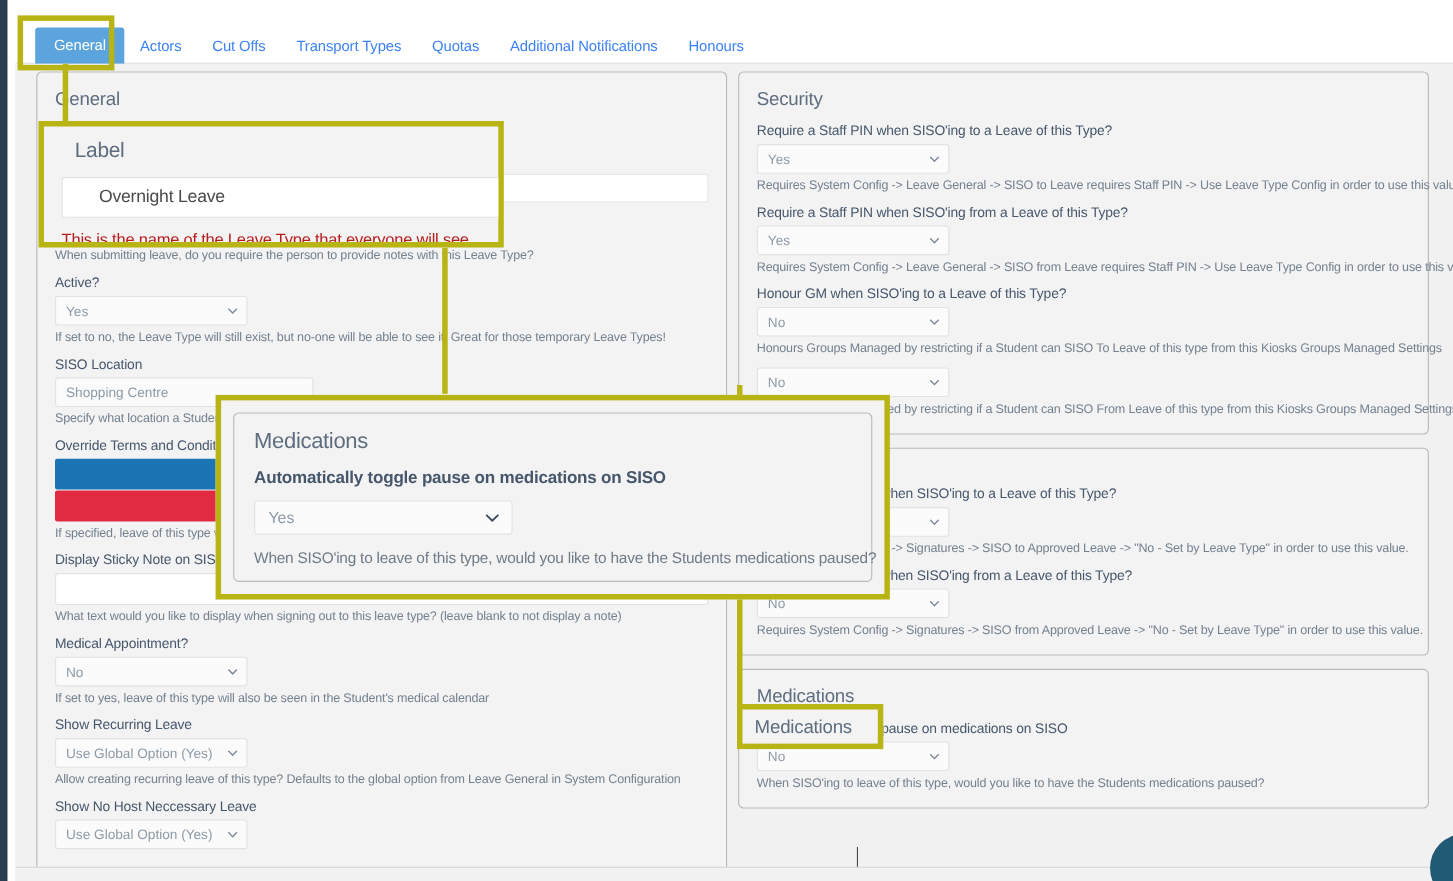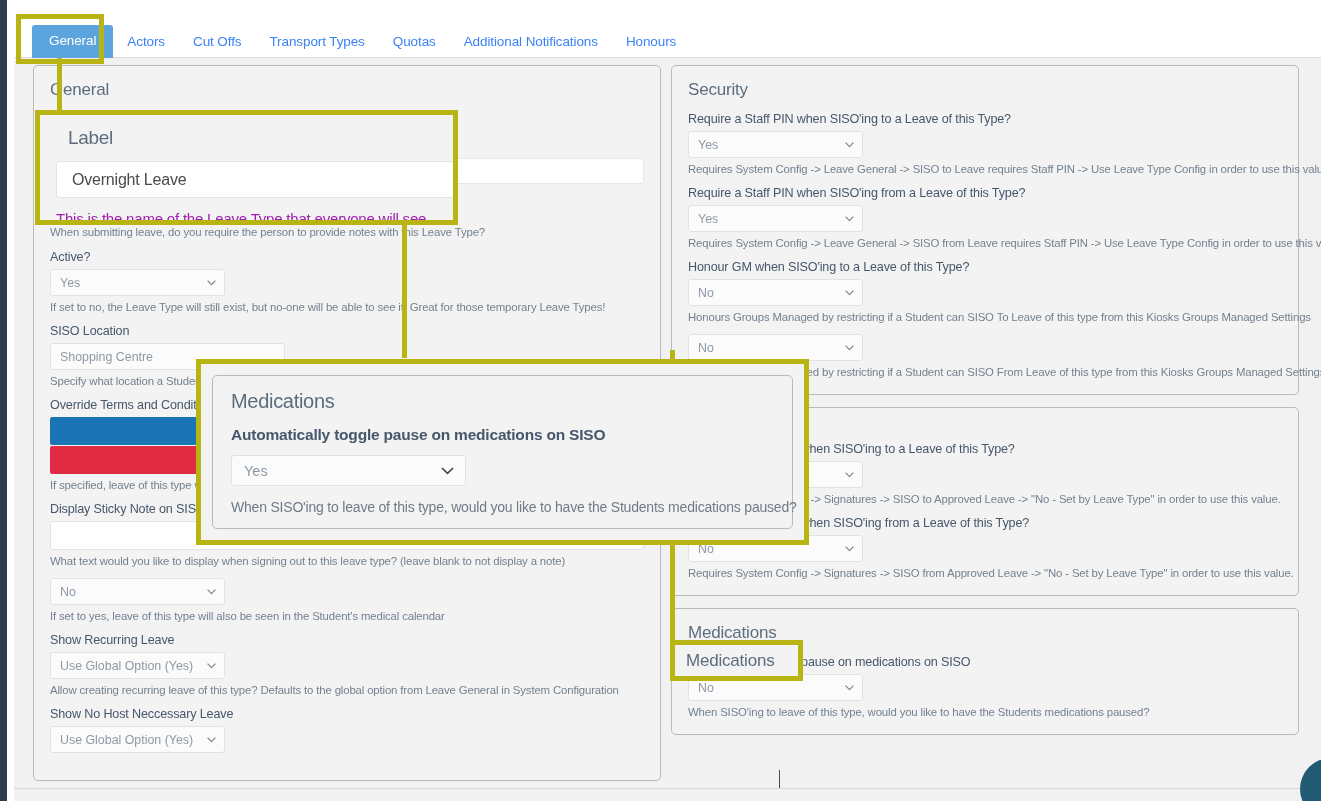--- a/index.html
+++ b/index.html
@@ -173,26 +173,26 @@
   .cal-label .ct {
     font-size: 19px; color: #5d6d7e; margin: 0 0 12px 12px;
     letter-spacing: -0.3px;
   }
   .cal-label .cinput {
     width: 405px; height: 37px;
     background: #ffffff;
     border: 1px solid #e3e3e3;
     border-radius: 3px;
     display: flex; align-items: center;
-    padding: 0 15px;
+    padding: 0 33px;
     font-size: 16px; color: #4a4a4a;
     letter-spacing: -0.2px;
   }
   .cal-label .chelp {
-    font-size: 15px; color: #a21caf; margin-top: 12px;
+    font-size: 15px; color: #b91c1c; margin-top: 12px;
     letter-spacing: -0.2px;
   }
 
   
   .cal-med {
     padding: 0;
     background: #f3f3f3;
   }
   .cal-med-inner {
     margin: 11px;
@@ -321,20 +321,21 @@
           <div class="fhelp">If specified, leave of this type will</div>
         </div>
 
         <div class="field">
           <div class="flabel">Display Sticky Note on SISO?</div>
           <input class="txt" value="" style="">
           <div class="fhelp">What text would you like to display when signing out to this leave type? (leave blank to not display a note)</div>
         </div>
 
         <div class="field">
+          <div class="flabel">Medical Appointment?</div>
           <div class="sel">
             <span>No</span>
             <svg class="chev" viewBox="0 0 9 6">
                 <path d="M0.6 0.6 L4.5 4.6 L8.4 0.6" fill="none" stroke="#7d8b99" stroke-width="1.3"></path>
               </svg>
           </div>
           <div class="fhelp">If set to yes, leave of this type will also be seen in the Student's medical calendar</div>
         </div>
 
         <div class="field">

